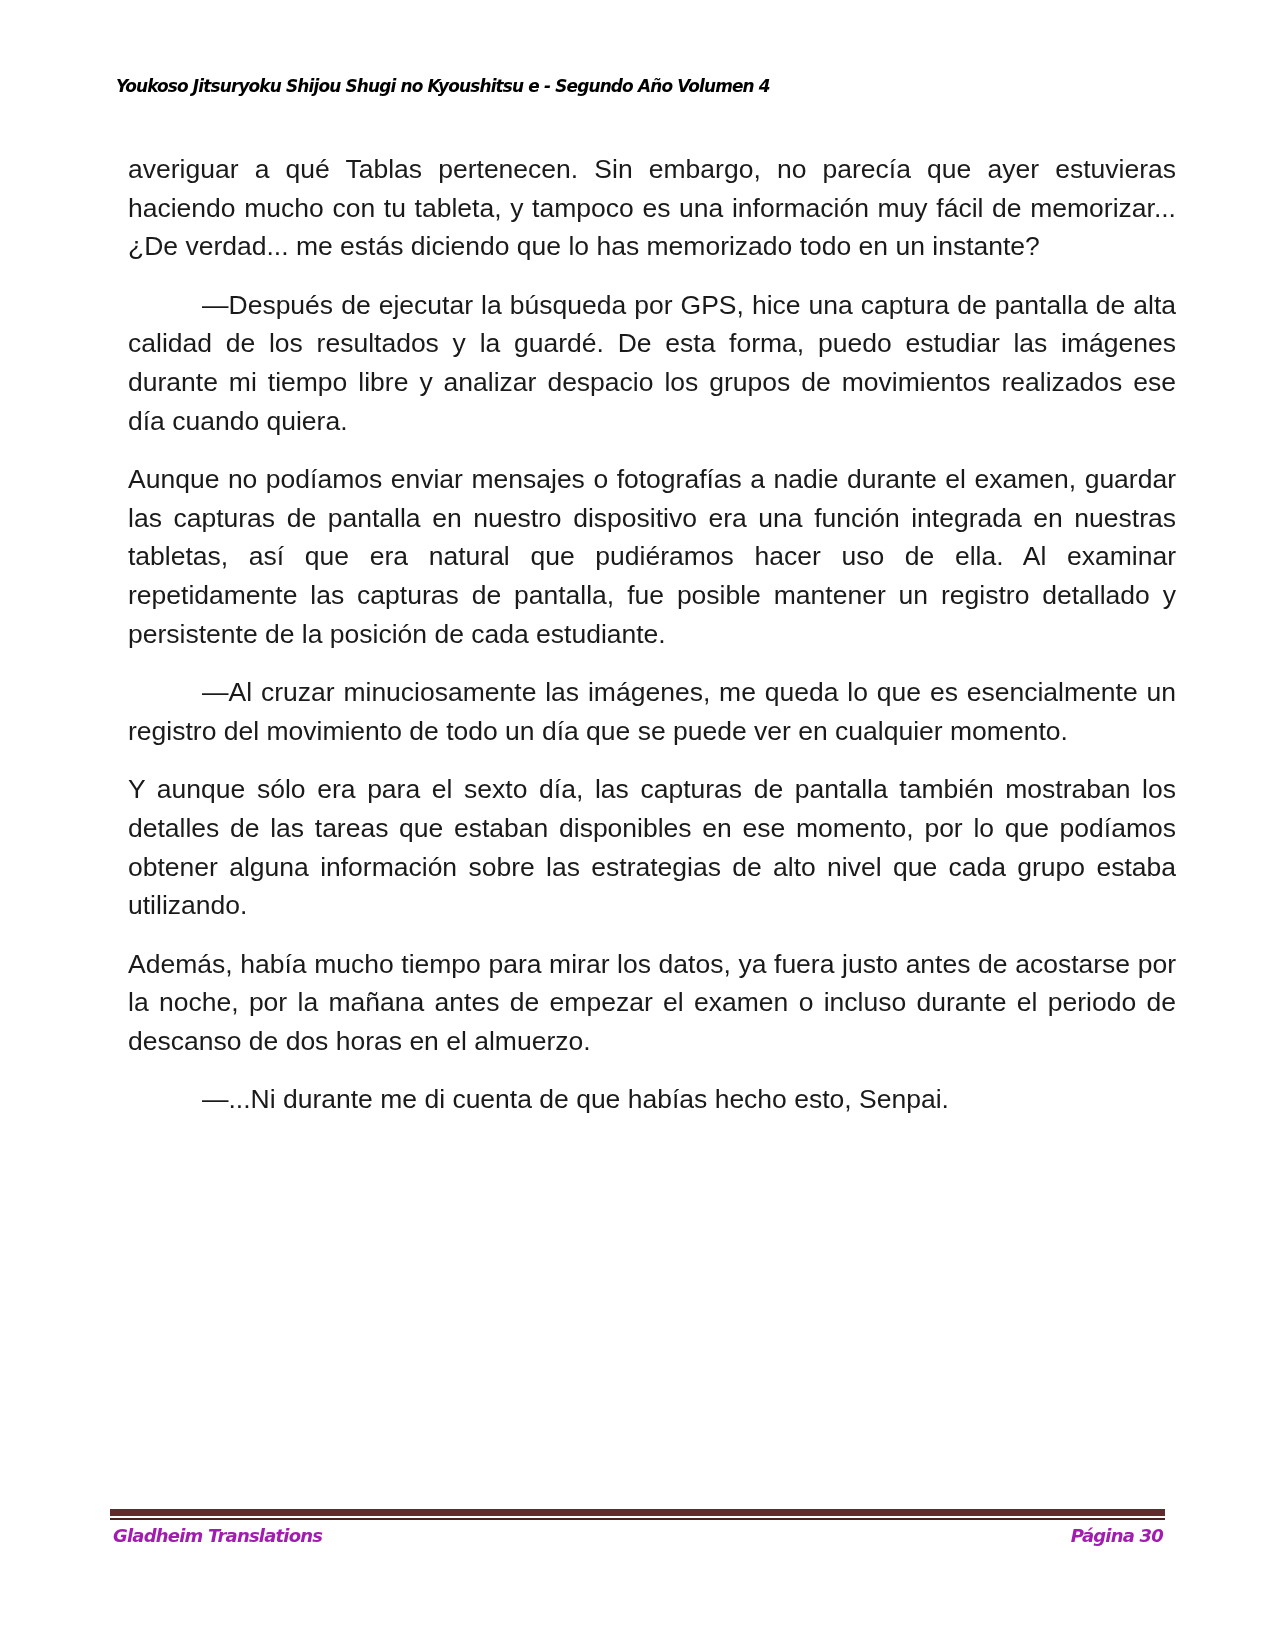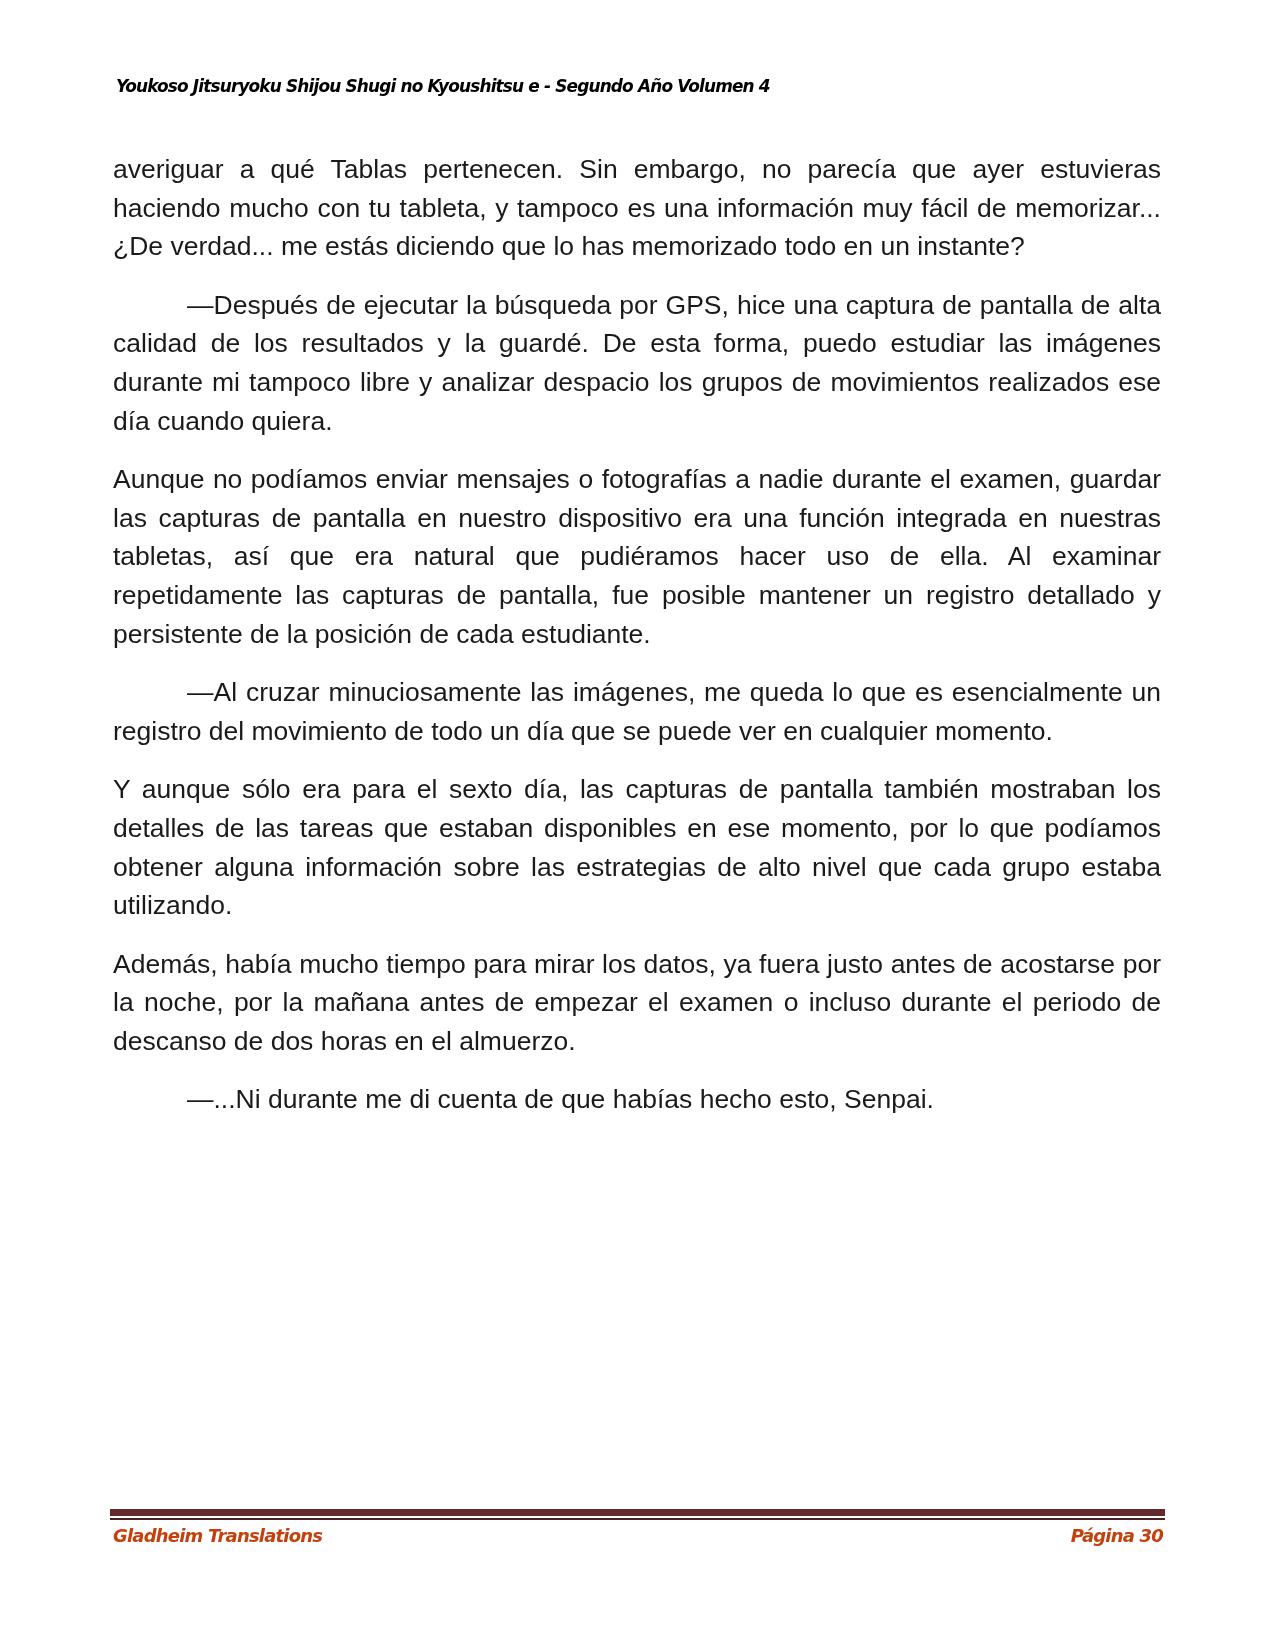--- a/index.html
+++ b/index.html
@@ -23,21 +23,21 @@
     font-style: italic;
     font-size: 18px;
     letter-spacing: -0.9px;
     color: #000000;
     white-space: nowrap;
     transform: scaleX(0.94);
     transform-origin: left top;
   }
   .body-text {
     position: absolute;
-    left: 113px;
+    left: 128px;
     top: 150px;
     width: 1048px;
     font-family: "Liberation Sans", sans-serif;
     font-size: 26.5px;
     line-height: 38.6px;
     color: #1a1a1a;
   }
   .body-text p {
     margin: 0 0 20px 0;
     text-align: justify;
@@ -62,39 +62,39 @@
     background: #4a2222;
   }
   .footer-text {
     position: absolute;
     top: 1525px;
     font-family: "DejaVu Sans", sans-serif;
     font-weight: bold;
     font-style: italic;
     font-size: 18px;
     letter-spacing: -0.8px;
-    color: #c2410c;
+    color: #a21caf;
     white-space: nowrap;
   }
   .footer-left {
     left: 113px;
   }
   .footer-right {
     right: 112px;
     text-align: center;
   }
 </style>
 </head>
 <body>
 
 <div class="page-header">Youkoso Jitsuryoku Shijou Shugi no Kyoushitsu e - Segundo Año Volumen 4</div>
 
 <div class="body-text">
   <p>averiguar a qué Tablas pertenecen. Sin embargo, no parecía que ayer estuvieras haciendo mucho con tu tableta, y tampoco es una información muy fácil de memorizar... ¿De verdad... me estás diciendo que lo has memorizado todo en un instante?</p>
-  <p class="dialogue">—Después de ejecutar la búsqueda por GPS, hice una captura de pantalla de alta calidad de los resultados y la guardé. De esta forma, puedo estudiar las imágenes durante mi tampoco libre y analizar despacio los grupos de movimientos realizados ese día cuando quiera.</p>
+  <p class="dialogue">—Después de ejecutar la búsqueda por GPS, hice una captura de pantalla de alta calidad de los resultados y la guardé. De esta forma, puedo estudiar las imágenes durante mi tiempo libre y analizar despacio los grupos de movimientos realizados ese día cuando quiera.</p>
   <p>Aunque no podíamos enviar mensajes o fotografías a nadie durante el examen, guardar las capturas de pantalla en nuestro dispositivo era una función integrada en nuestras tabletas, así que era natural que pudiéramos hacer uso de ella. Al examinar repetidamente las capturas de pantalla, fue posible mantener un registro detallado y persistente de la posición de cada estudiante.</p>
   <p class="dialogue">—Al cruzar minuciosamente las imágenes, me queda lo que es esencialmente un registro del movimiento de todo un día que se puede ver en cualquier momento.</p>
   <p>Y aunque sólo era para el sexto día, las capturas de pantalla también mostraban los detalles de las tareas que estaban disponibles en ese momento, por lo que podíamos obtener alguna información sobre las estrategias de alto nivel que cada grupo estaba utilizando.</p>
   <p>Además, había mucho tiempo para mirar los datos, ya fuera justo antes de acostarse por la noche, por la mañana antes de empezar el examen o incluso durante el periodo de descanso de dos horas en el almuerzo.</p>
   <p class="dialogue">—...Ni durante me di cuenta de que habías hecho esto, Senpai.</p>
 </div>
 
 <div class="footer-rule thick"></div>
 <div class="footer-rule thin"></div>
 

